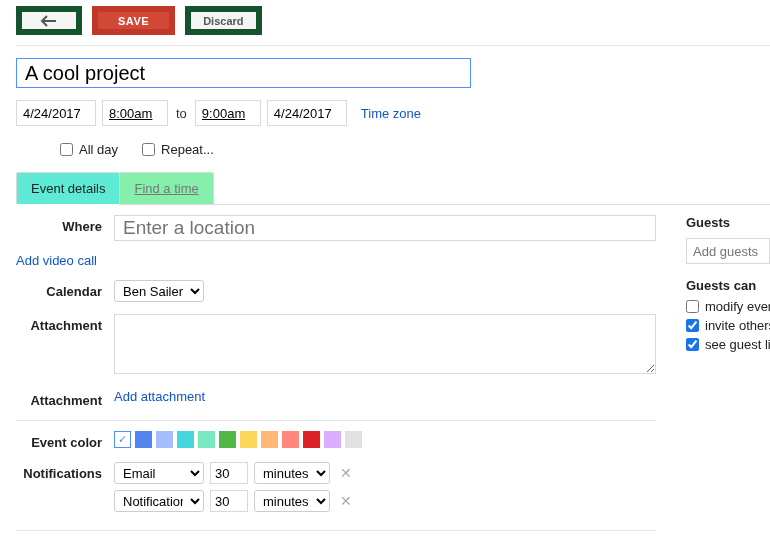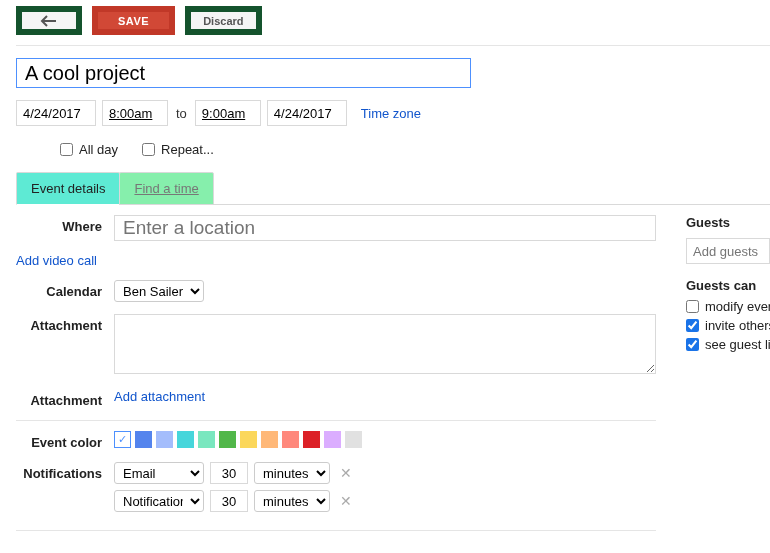--- a/index.html
+++ b/index.html
@@ -32,21 +32,21 @@
 .field-body { flex: 1; }
 .text-input { width: 100%; height: 26px; border: 1px solid #d9d9d9; padding: 3px 8px; font-size: 19px; color: #777; }
 .link { color: #1155cc; cursor: pointer; font-size: 13px; }
 .select { height: 22px; border: 1px solid #ccc; border-radius: 3px; background: #fff; font-size: 13px; padding: 2px 4px; }
 .textarea { width: 100%; height: 60px; border: 1px solid #d9d9d9; padding: 4px; resize: both; font-size: 13px; }
 .divider { border-top: 1px solid #e5e5e5; margin: 8px 0 10px 0; }
 .colors { display: flex; gap: 4px; align-items: center; }
 .color { width: 17px; height: 17px; cursor: pointer; }
 .color-selected { border: 1px solid #4d90fe; display: flex; align-items: center; justify-content: center; color: #4d90fe; font-size: 11px; background: #fff; }
 .notif-row { display: flex; align-items: center; gap: 6px; margin-bottom: 6px; }
-.num-input { width: 38px; height: 22px; border: 1px solid #d9d9d9; text-align: center; padding: 2px 4px; font-size: 13px; }
+.num-input { width: 38px; height: 22px; border: 1px solid #d9d9d9; text-align: left; padding: 2px 4px; font-size: 13px; }
 .x-icon { color: #aaa; cursor: pointer; font-size: 14px; padding: 0 4px; }
 .side h3 { font-size: 13px; font-weight: bold; margin-bottom: 8px; }
 .guest-input { width: 100%; height: 26px; border: 1px solid #d9d9d9; padding: 3px 6px; font-size: 13px; color: #0369a1; margin-bottom: 14px; }
 .guest-can { font-weight: bold; margin-bottom: 6px; font-size: 13px; }
 .perm-row { display: flex; align-items: center; gap: 6px; font-size: 13px; margin-bottom: 4px; white-space: nowrap; }
 .chk-blue { width: 13px; height: 13px; accent-color: #1a73e8; }
 input[type=checkbox] { cursor: pointer; }
 </style>
 </head>
 <body>

